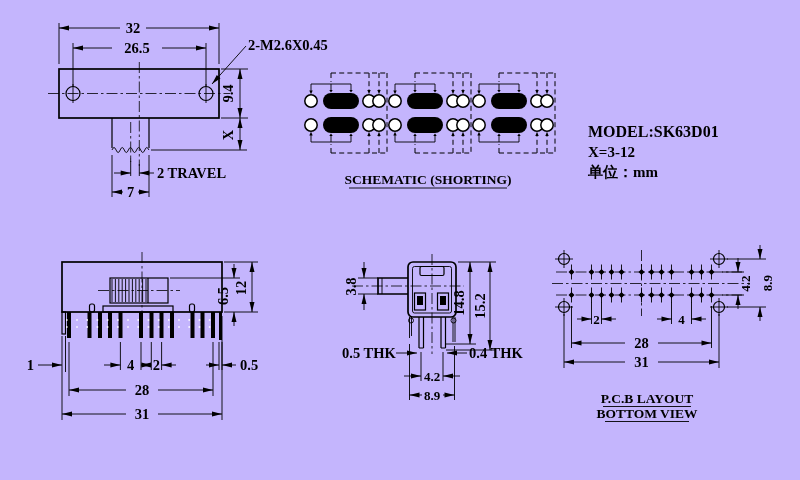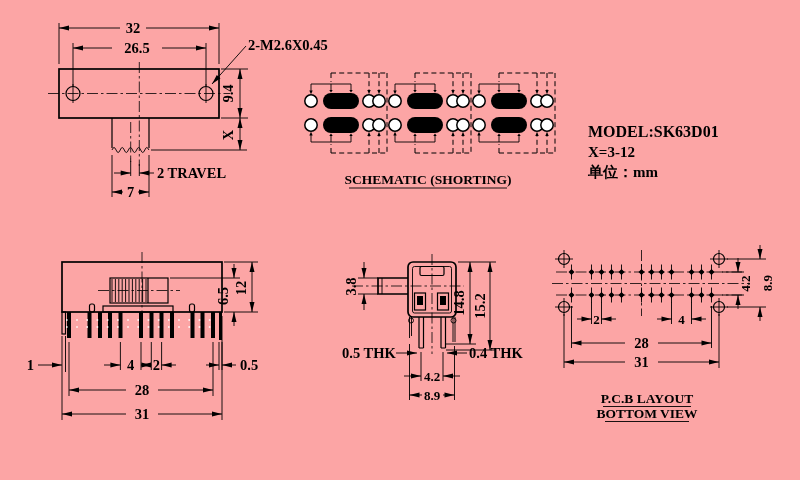--- a/index.html
+++ b/index.html
@@ -1,16 +1,16 @@
 <!DOCTYPE html>
 <html><head>
 <meta charset="utf-8">
 <style>
   html,body{margin:0;padding:0;background:#fff;}
-  .sheet{position:relative;width:800px;height:480px;background:#fca5a5;overflow:hidden;}
+  .sheet{position:relative;width:800px;height:480px;background:#c4b5fd;overflow:hidden;}
   svg{display:block;}
   .ol{stroke:#000;stroke-width:1.7;fill:none;stroke-linejoin:miter;}
   .ol2{stroke:#000;stroke-width:1.2;fill:none;}
   .thin{stroke:#000;stroke-width:0.9;fill:none;}
   .cl{stroke:#000;stroke-width:0.8;fill:none;stroke-dasharray:11 3 2.5 3;}
   .dash2{stroke:#000;stroke-width:1;fill:none;stroke-dasharray:5 3.2;}
   .fillb{fill:#000;stroke:none;}
   text{font-family:"Liberation Serif","DejaVu Serif",serif;font-weight:bold;fill:#000;}
   .d{font-size:14.5px;}
   .ds{font-size:13px;}

